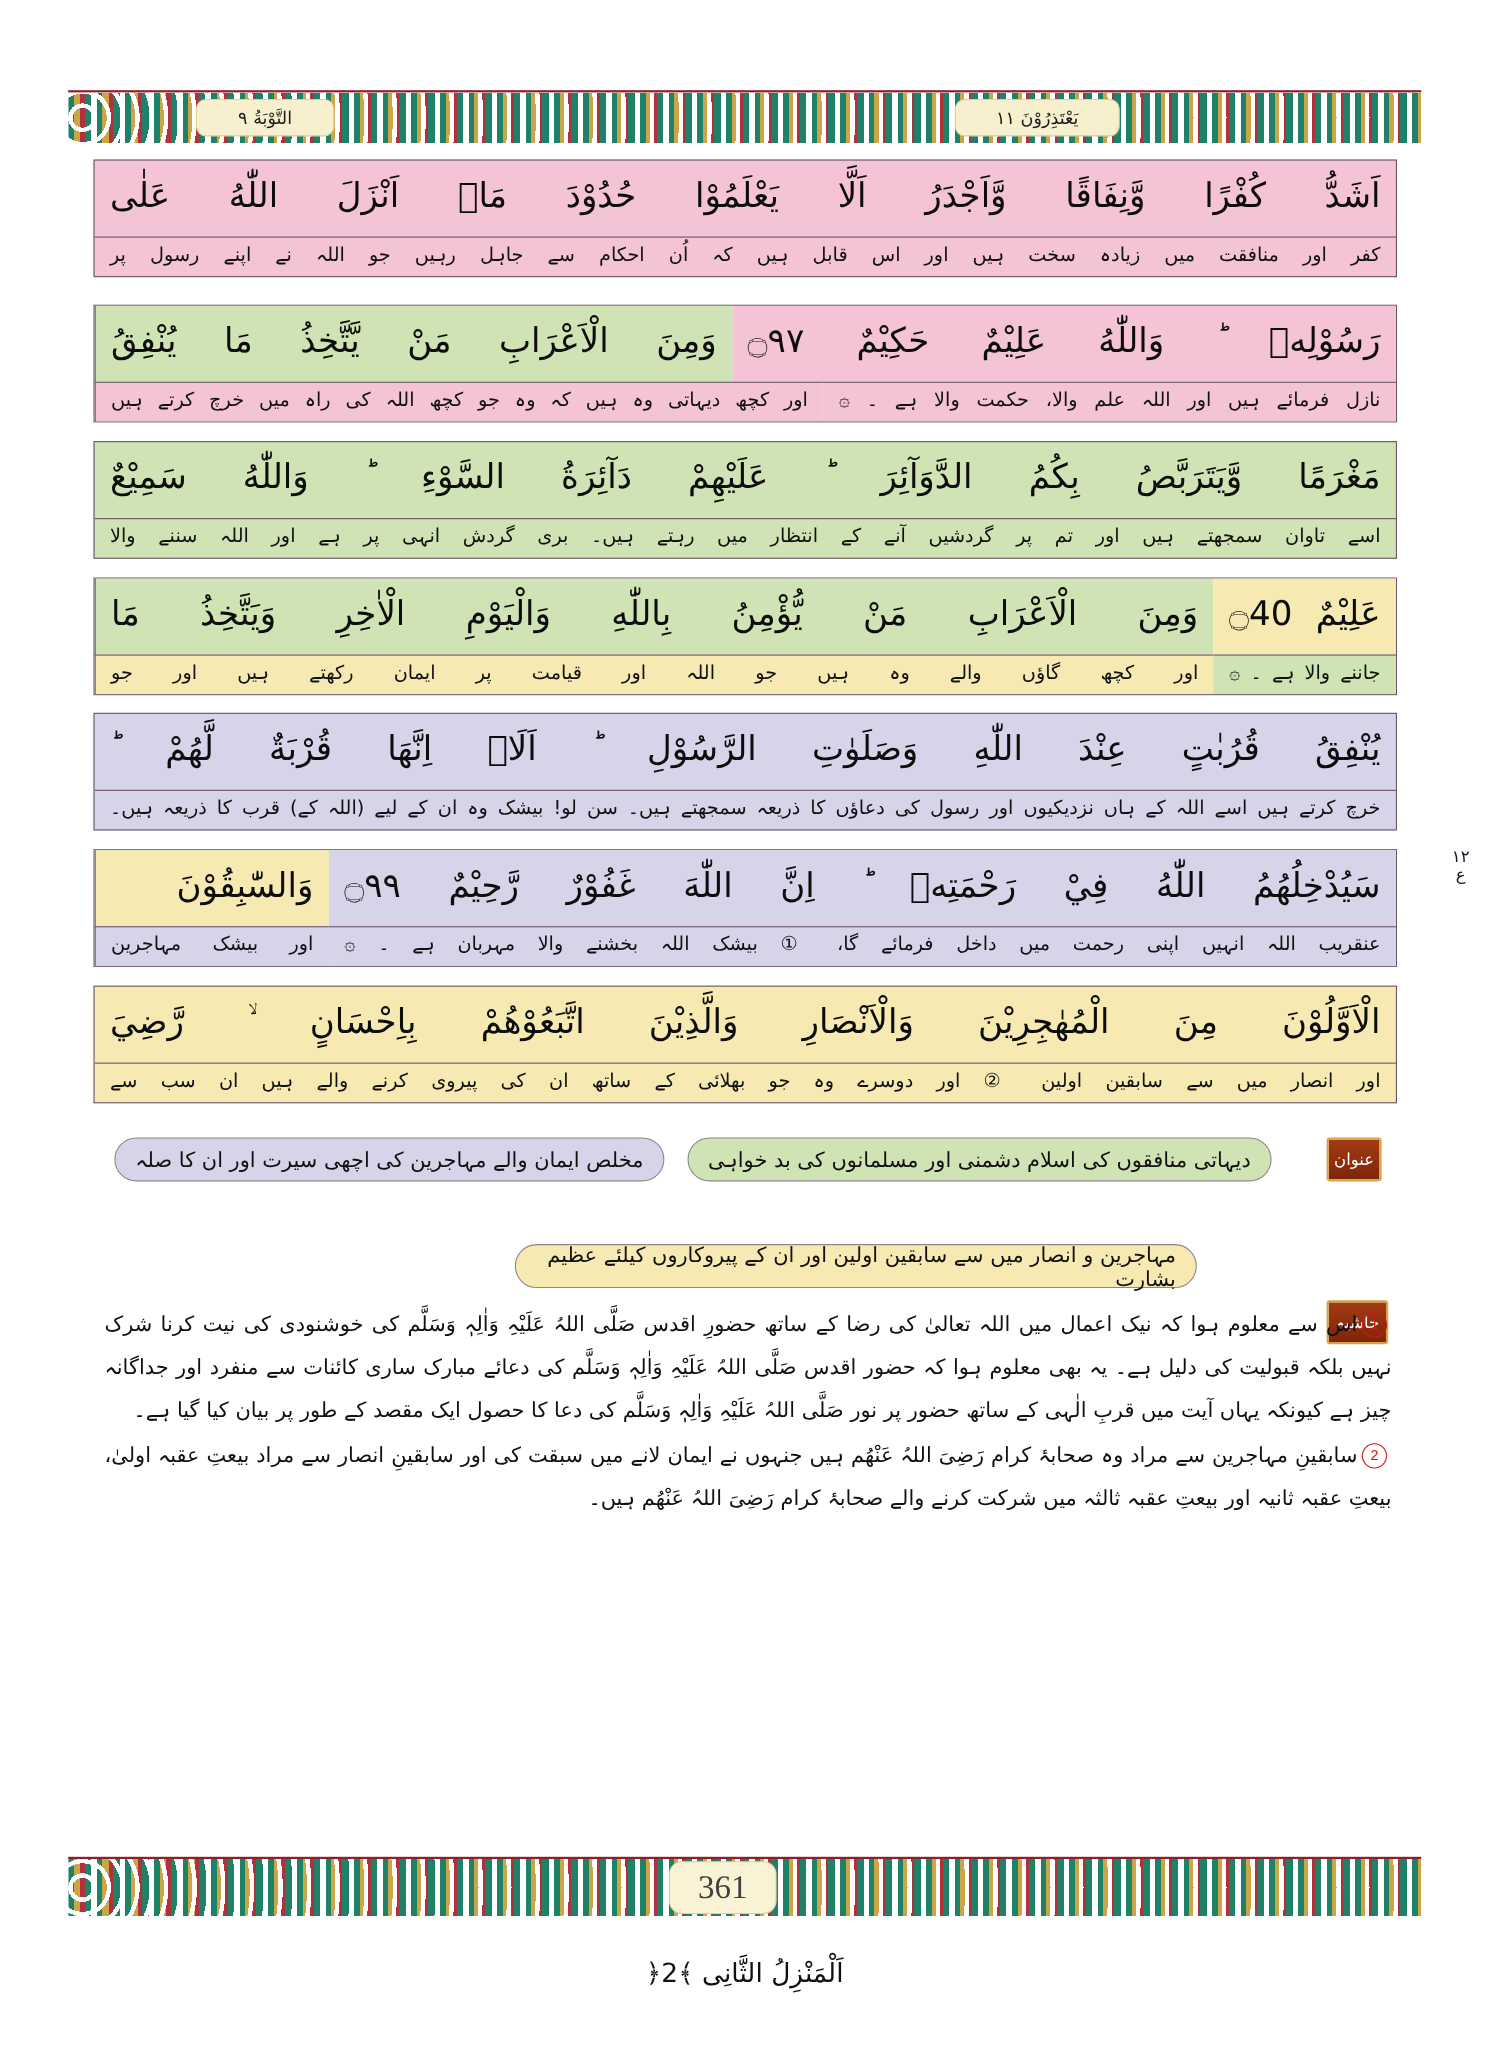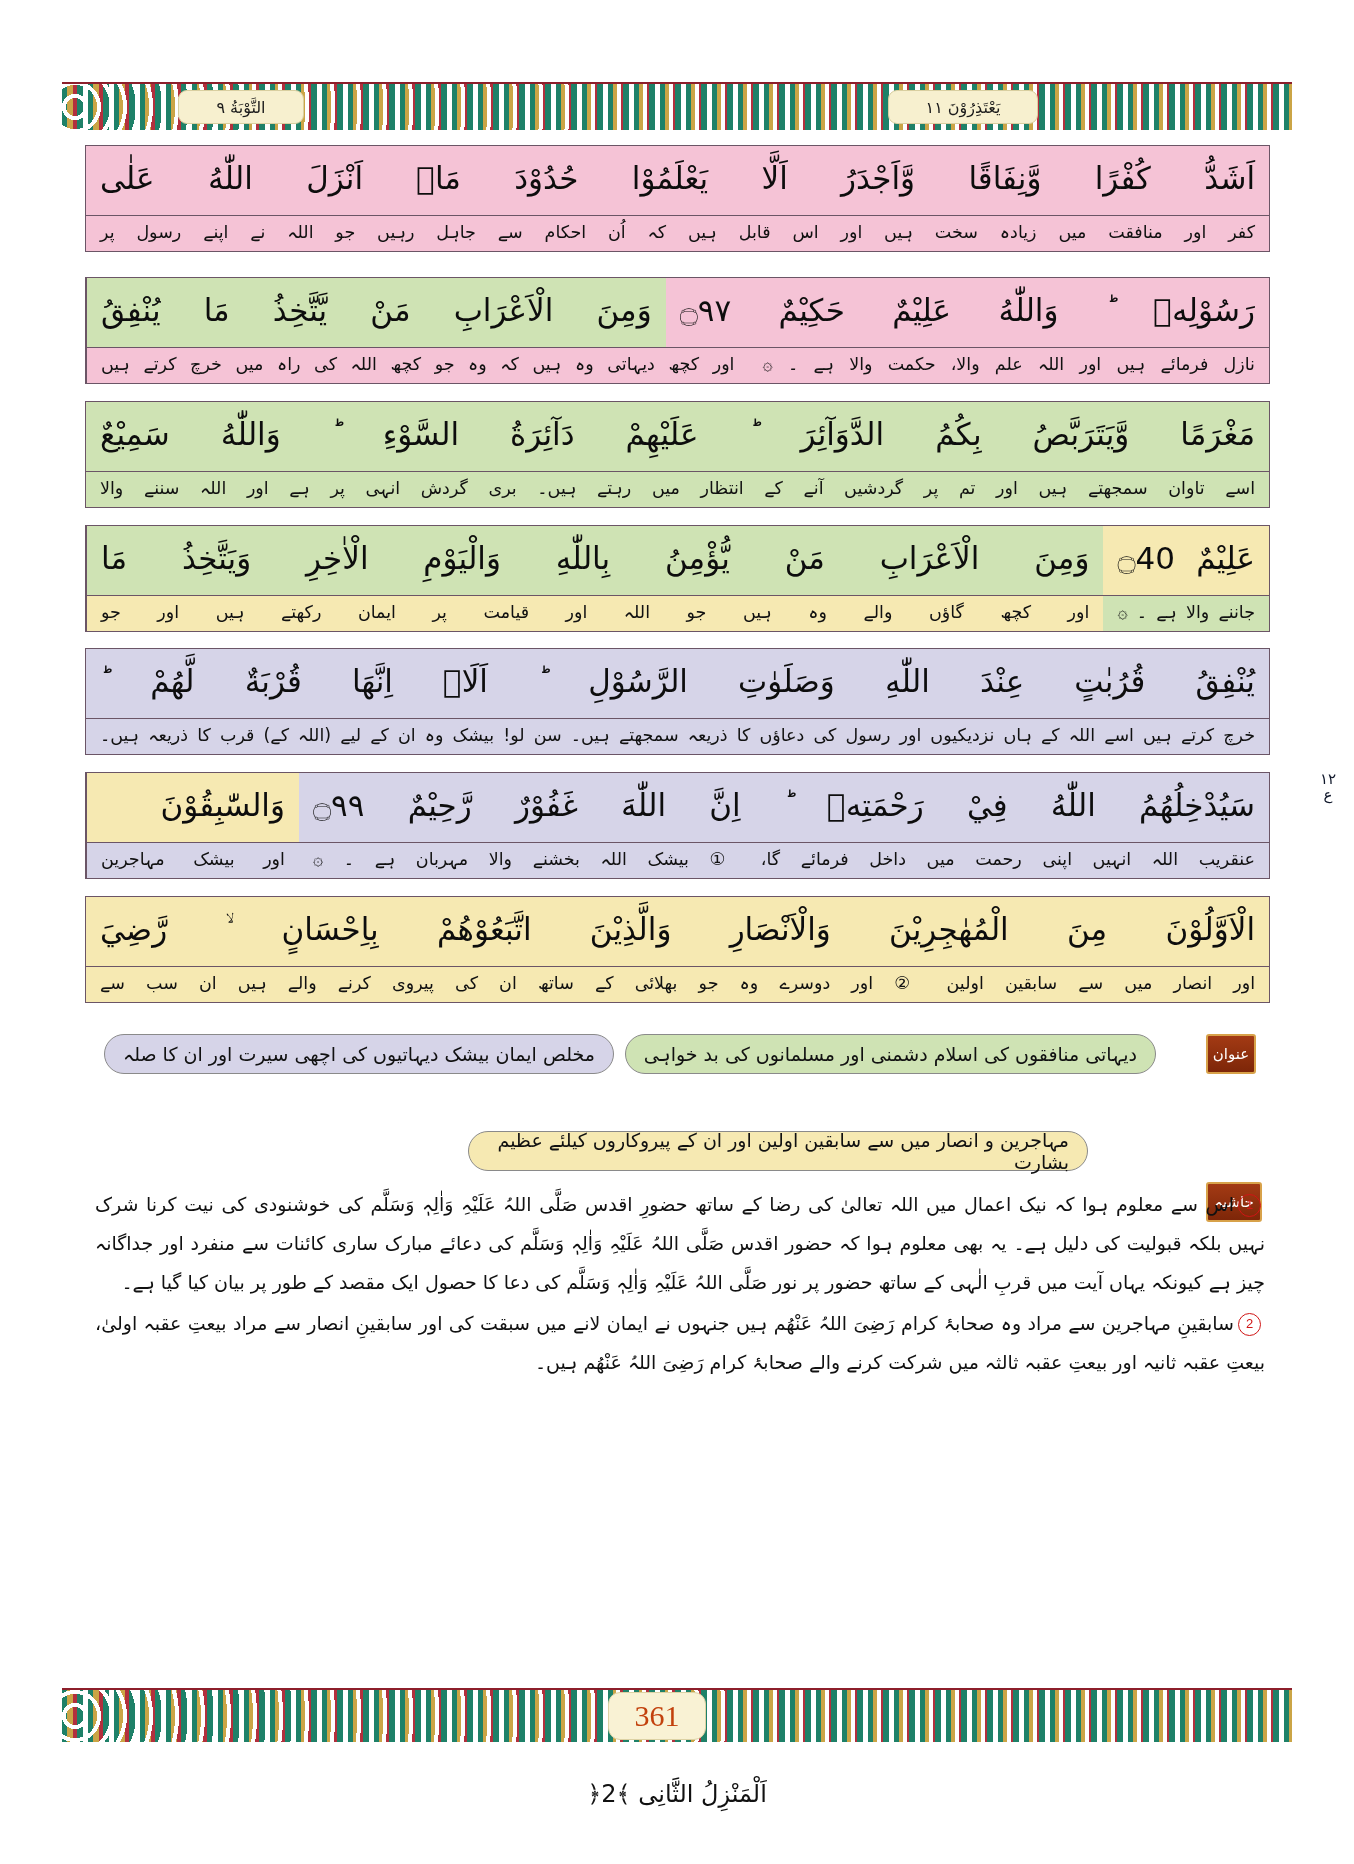--- a/index.html
+++ b/index.html
@@ -31,27 +31,27 @@
   .band-rule.b{top:1688px;}
 
   .cartouche{
     position:absolute;height:34px;border-radius:9px;
     background:#f7f0cf;border:1px solid #d9cfa0;
     display:flex;align-items:center;justify-content:center;
     font-family:"DejaVu Sans",sans-serif;font-size:16px;color:#1a1a1a;
     direction:rtl;padding:0 12px;box-sizing:border-box;
   }
   #surah-cartouche{left:178px;top:90px;min-width:126px;}
-  #juz-cartouche{left:888px;top:90px;min-width:150px;}
+  #juz-cartouche{left:868px;top:90px;min-width:150px;}
 
   #page-number-badge{
     position:absolute;left:608px;top:1692px;width:96px;height:46px;border-radius:12px;
     background:#f9f2d4;border:1px solid #ddd2a4;
     display:flex;align-items:center;justify-content:center;
-    font-size:30px;color:#c2410c;font-family:"Liberation Serif",serif;
+    font-size:30px;color:#404040;font-family:"Liberation Serif",serif;
   }
 
   #manzil-line{
     position:absolute;left:0;right:0;top:1780px;text-align:center;
     font-family:"DejaVu Sans",sans-serif;font-size:24px;color:#111;direction:rtl;
   }
 
   
   .block{position:absolute;left:85px;width:1185px;box-sizing:border-box;
          border:1px solid #6b5566;}
@@ -176,21 +176,21 @@
 
   <div class="block cream" style="top:896px;">
     <div class="ayah">الْاَوَّلُوْنَ مِنَ الْمُهٰجِرِيْنَ وَالْاَنْصَارِ وَالَّذِيْنَ اتَّبَعُوْهُمْ بِاِحْسَانٍ ۙ رَّضِيَ</div>
     <div class="trans">اور انصار میں سے سابقین اولین ② اور دوسرے وہ جو بھلائی کے ساتھ ان کی پیروی کرنے والے ہیں ان سب سے</div>
   </div>
 
   <div class="tagbox" style="left:1206px;top:1034px;">عنوان</div>
 
   <div class="pill" style="right:198px;top:1034px;max-width:575px;background:#cfe3b4;">دیہاتی منافقوں کی اسلام دشمنی اور مسلمانوں کی بد خواہی</div>
 
-  <div class="pill" style="left:104px;top:1034px;max-width:540px;background:#d6d4e8;">مخلص ایمان بیشک دیہاتیوں کی اچھی سیرت اور ان کا صلہ</div>
+  <div class="pill" style="left:104px;top:1034px;max-width:540px;background:#d6d4e8;">مخلص ایمان والے مہاجرین کی اچھی سیرت اور ان کا صلہ</div>
 
   <div class="pill" style="left:468px;top:1098px;max-width:620px;background:#f6e9b2;margin-top:33px;">مہاجرین و انصار میں سے سابقین اولین اور ان کے پیروکاروں کیلئے عظیم بشارت</div>
 
   <div class="tagbox" style="left:1206px;top:1182px;width:52px;">حاشیہ</div>
 
   <div id="footnote-body" style="top:1185px;">
     <p><span class="fnum">1</span><span>اس سے معلوم ہوا کہ نیک اعمال میں اللہ تعالیٰ کی رضا کے ساتھ حضورِ اقدس صَلَّی اللہُ عَلَیْہِ وَاٰلِہٖ وَسَلَّم کی خوشنودی کی نیت کرنا شرک نہیں بلکہ قبولیت کی دلیل ہے۔ یہ بھی معلوم ہوا کہ حضور اقدس صَلَّی اللہُ عَلَیْہِ وَاٰلِہٖ وَسَلَّم کی دعائے مبارک ساری کائنات سے منفرد اور جداگانہ چیز ہے کیونکہ یہاں آیت میں قربِ الٰہی کے ساتھ حضور پر نور صَلَّی اللہُ عَلَیْہِ وَاٰلِہٖ وَسَلَّم کی دعا کا حصول ایک مقصد کے طور پر بیان کیا گیا ہے۔</span></p>
     <p><span class="fnum">2</span><span>سابقینِ مہاجرین سے مراد وہ صحابۂ کرام رَضِیَ اللہُ عَنْھُم ہیں جنہوں نے ایمان لانے میں سبقت کی اور سابقینِ انصار سے مراد بیعتِ عقبہ اولیٰ، بیعتِ عقبہ ثانیہ اور بیعتِ عقبہ ثالثہ میں شرکت کرنے والے صحابۂ کرام رَضِیَ اللہُ عَنْھُم ہیں۔</span></p>
   </div>
 

